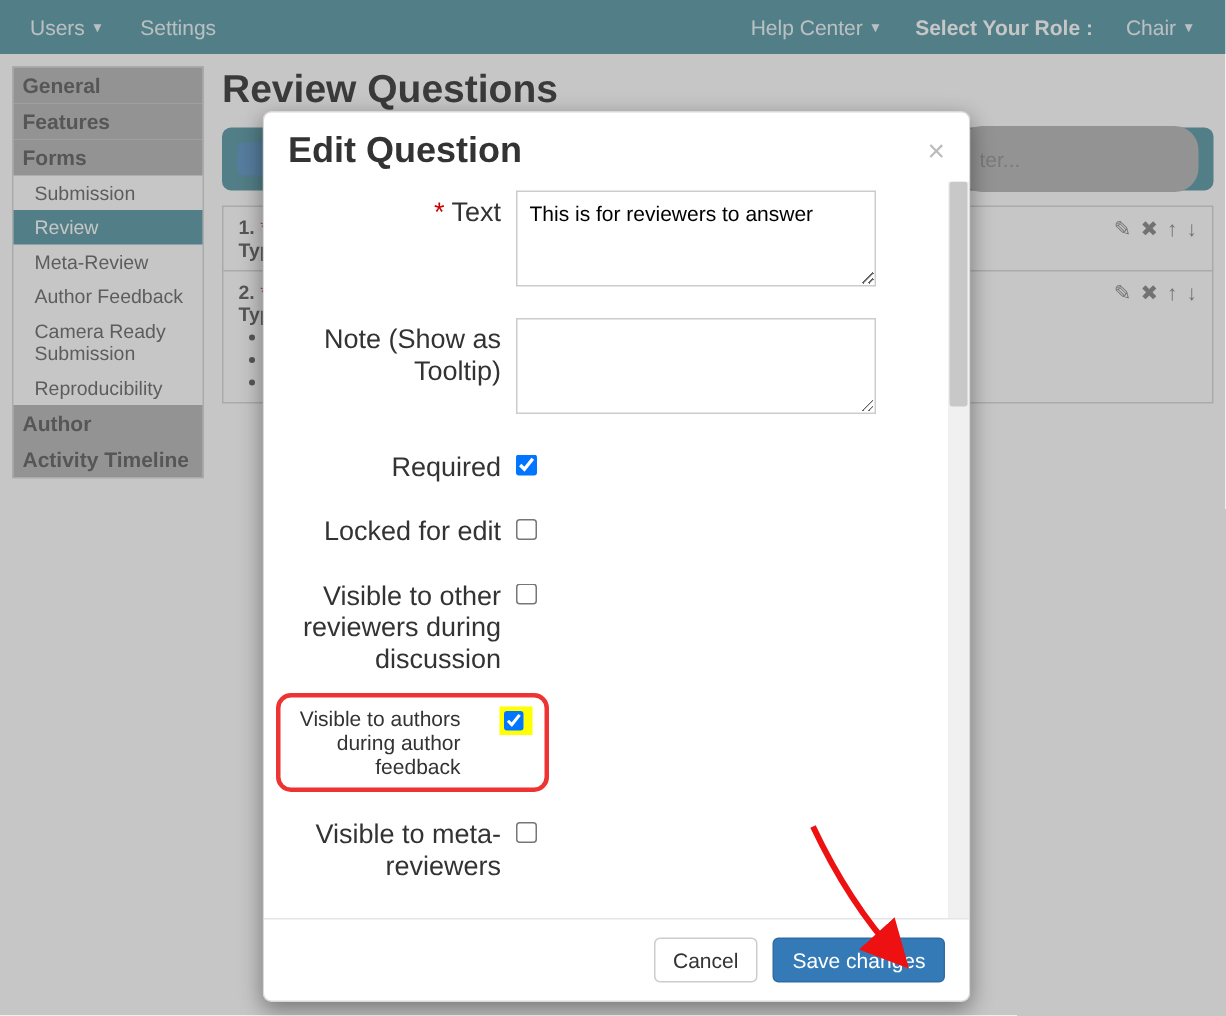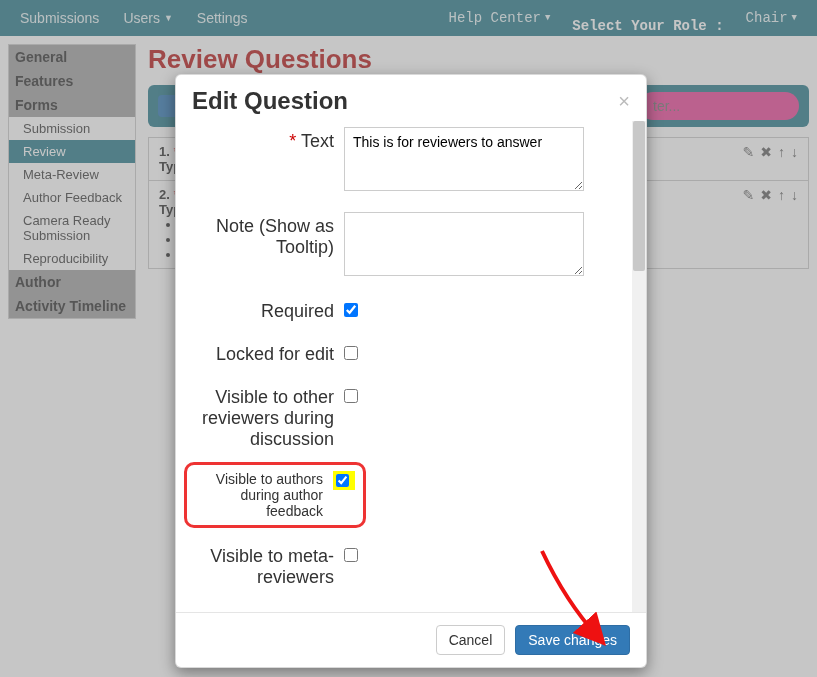--- a/index.html
+++ b/index.html
@@ -28,23 +28,22 @@
     padding: 8px 12px;
     cursor: pointer;
     display: flex;
     align-items: center;
     gap: 4px;
     color: #e8f4f6;
   }
   .topbar .nav-right {
     margin-left: auto;
     display: flex;
-    align-items: flex-end;
+    align-items: center;
     gap: 4px;
-    font-family: Liberation Mono, monospace;
   }
   .topbar .role-label { font-weight: bold; color: #fff; padding: 0 6px; }
   .caret { font-size: 9px; }
   
   .layout { display: flex; padding: 8px; gap: 12px; }
   .sidebar {
     width: 128px;
     border: 1px solid #ccc;
     background: #fff;
     font-size: 14px;
@@ -62,21 +61,21 @@
     font-size: 13px;
   }
   .sidebar .section-item.active {
     background: #2d7d8d;
     color: #fff;
   }
   .content { flex: 1; }
   .page-title {
     font-size: 26px;
     font-weight: bold;
-    color: #b91c1c;
+    color: #000000;
     margin-bottom: 10px;
   }
   .toolbar {
     background: #2d7d8d;
     border-radius: 6px;
     padding: 6px 10px;
     display: flex;
     align-items: center;
     gap: 8px;
     margin-bottom: 10px;
@@ -84,23 +83,23 @@
   }
   .toolbar .btn-add {
     background: #337ab7;
     color: #fff;
     border-radius: 4px;
     width: 22px;
     height: 22px;
   }
   .toolbar .search {
     margin-left: auto;
-    background: #ec4899;
+    background: #a3a3a3;
     border-radius: 16px;
-    height: 28px;
+    height: 44px;
     width: 160px;
     padding: 0 14px;
     border: none;
     font-size: 14px;
   }
   .qlist { border: 1px solid #ccc; }
   .qrow {
     border-bottom: 1px solid #ccc;
     padding: 6px 10px;
     display: flex;
@@ -200,21 +199,21 @@
     height: 14px;
     margin-top: 6px;
   }
   .highlight-row {
     border: 3px solid #e33;
     border-radius: 10px;
     padding: 6px 8px 6px 0;
     margin: -6px 250px 14px -8px;
     display: flex;
     align-items: flex-start;
-    gap: 10px;
+    gap: 26px;
   }
   .highlight-row .lbl { width: 138px; text-align: right; }
   .highlight-cb {
     background: #ffff00;
     padding: 3px 6px 3px 3px;
     display: inline-flex;
   }
   .modal-footer {
     border-top: 1px solid #e5e5e5;
     padding: 12px 16px;
@@ -243,23 +242,20 @@
   .arrow {
     position: absolute;
     pointer-events: none;
   }
 </style>
 </head>
 <body>
 
 <div class="topbar">
   <div class="nav-left">
-    <div class="nav-item">
-        <span>Submissions</span>
-      </div>
     <div class="nav-item">
         <span>Users</span>
         <span class="caret">▼</span>
       </div>
     <div class="nav-item">
         <span>Settings</span>
       </div>
   </div>
   <div class="nav-right">
     <div class="nav-item">

